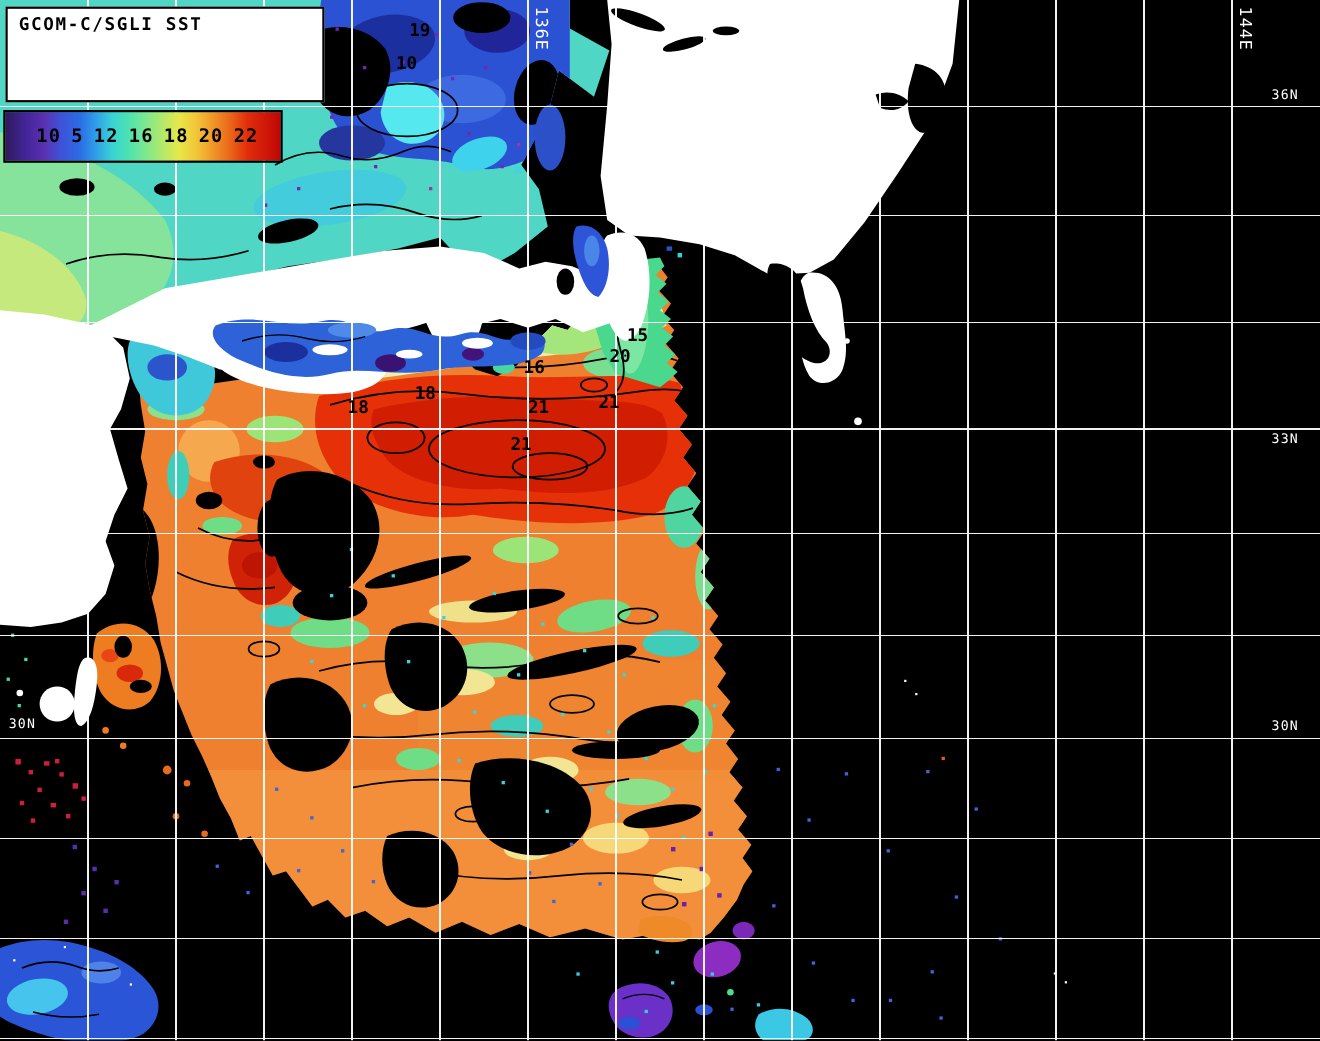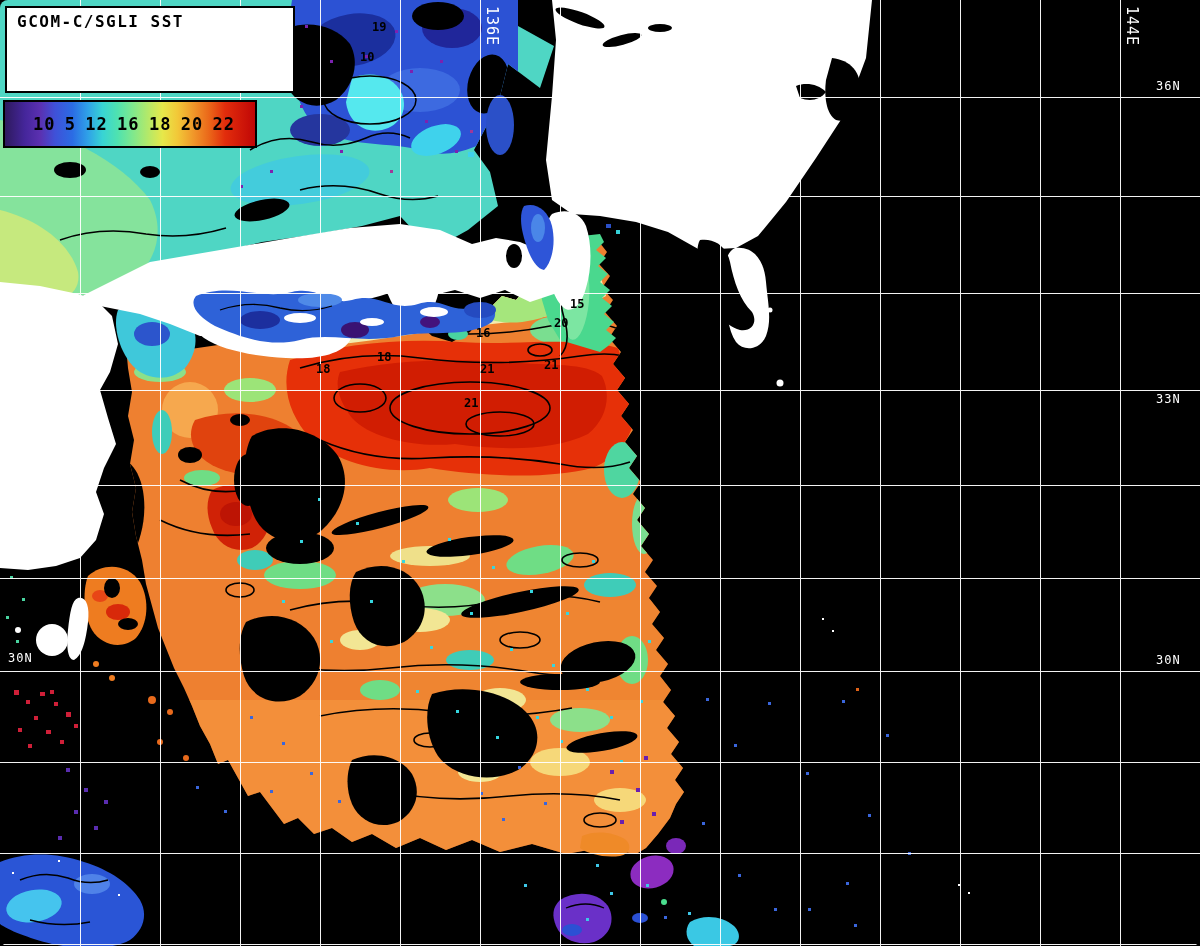--- a/index.html
+++ b/index.html
@@ -1,37 +1,37 @@
 <!DOCTYPE html>
 <html><head>
 <meta charset="utf-8">
 <style>
   html,body{margin:0;padding:0;background:#000;}
   #stage{position:relative;width:1200px;height:946px;background:#000;overflow:hidden;
-         font-family:"DejaVu Sans Mono","Liberation Mono",monospace;border-radius:8px;}
+         font-family:"DejaVu Sans Mono","Liberation Mono",monospace;}
   #mapsvg{position:absolute;left:0;top:0;}
   
   #infobox{position:absolute;left:5px;top:6px;width:276px;height:79px;background:#fff;
            border:2px solid #000;padding:4px 0 0 10px;z-index:30;}
   #infobox .tline{font-weight:bold;font-size:16px;line-height:19px;color:#000;
                   letter-spacing:1.5px;white-space:nowrap;}
   
   #cbar{position:absolute;left:3px;top:100px;width:250px;height:44px;border:2px solid #000;z-index:30;
         background:linear-gradient(to right,#2e1a5e 0%,#45269b 8%,#5b30b0 14%,#3f51d8 20%,
         #2b6ce4 27%,#2fa0e8 33%,#38d4d4 39%,#4fe2b0 45%,#7ee88e 51%,#b2e96a 57%,
         #e6e84a 63%,#f2c838 69%,#f09228 76%,#ea6418 82%,#e22d0c 88%,#c00606 100%);}
   #cbar .ticks{position:absolute;left:0;top:0;width:100%;height:100%;display:flex;
         align-items:center;justify-content:space-between;padding:0 20px 0 28px;box-sizing:border-box;}
   #cbar .ticks span{font-weight:bold;font-size:17px;color:#000;letter-spacing:1px;}
   
   .latlbl{position:absolute;color:#fff;font-size:12px;font-weight:normal;letter-spacing:1px;
           z-index:20;line-height:16px;}
   .lonlbl{position:absolute;color:#fff;font-size:15px;letter-spacing:1px;z-index:20;
           writing-mode:vertical-rl;line-height:15px;}
-  .clbl{position:absolute;color:#000;font-size:12px;font-weight:bold;z-index:15;line-height:11px;}
+  .clbl{position:absolute;color:#000;font-size:16px;font-weight:bold;z-index:15;line-height:11px;}
 </style>
 </head>
 <body>
 
 <div id="stage">
 
 <svg id="mapsvg" width="1200" height="946" viewBox="0 0 1200 946" xmlns="http://www.w3.org/2000/svg">
 
   <defs>
     <clipPath id="cpCool">

